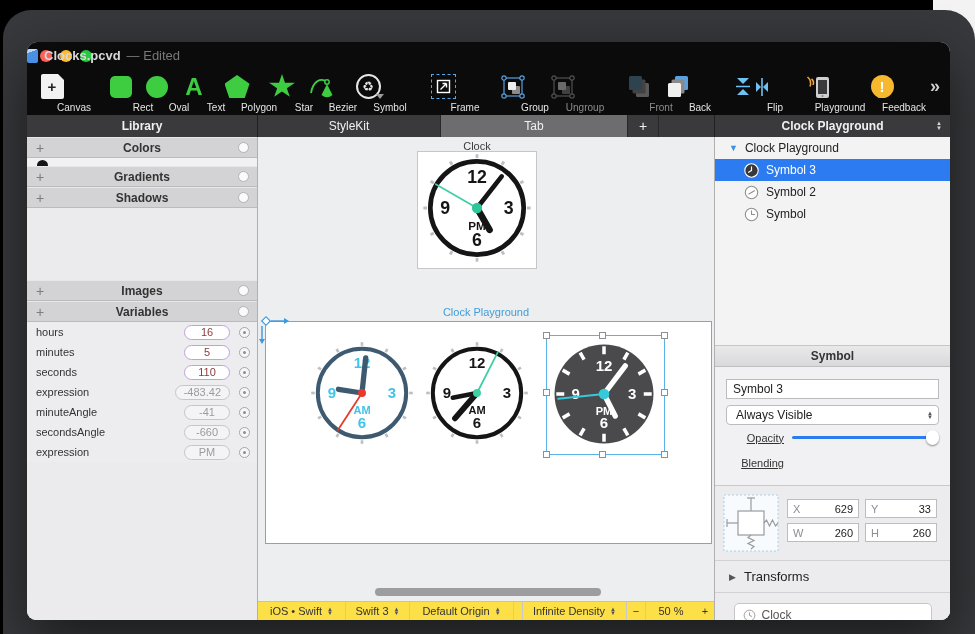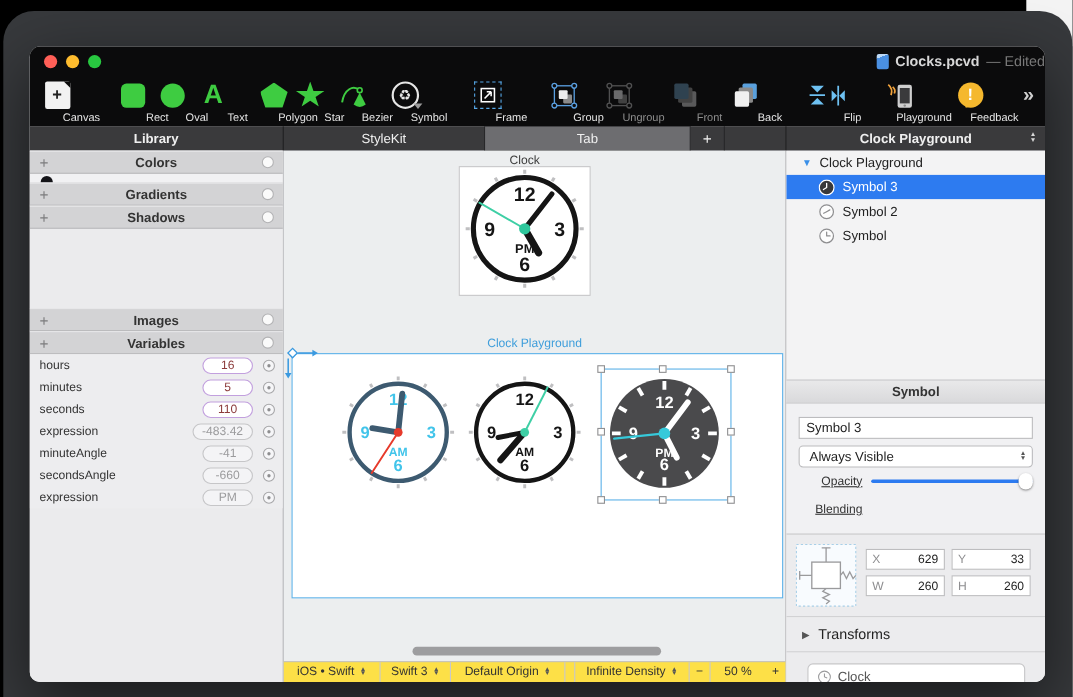--- a/index.html
+++ b/index.html
@@ -10,21 +10,21 @@
   .card{position:absolute;left:3px;top:10px;right:0;bottom:0;background:#37393c;border-radius:28px 30px 0 0;}
 
   .window{position:absolute;left:27px;top:42px;width:923px;height:578px;border-radius:10px 10px 9px 9px;
           overflow:hidden;background:#ebebed;box-shadow:0 20px 60px rgba(0,0,0,.55);}
 
   
   .chrome{height:73px;background:#0b0b0c;position:relative;}
   .traffic{position:absolute;top:8px;left:13px;display:flex;gap:8px;}
   .dot{width:12px;height:12px;border-radius:50%;}
   .dot.red{background:#ff5f57;} .dot.yellow{background:#febc2e;} .dot.green{background:#28c840;}
-  .titlebar-title{position:absolute;top:6px;left:0;right:0;display:flex;justify-content:flex-end;align-items:center;gap:6px;font-size:13px;}
+  .titlebar-title{position:absolute;top:6px;left:0;right:0;display:flex;justify-content:flex-start;align-items:center;gap:6px;font-size:13px;}
   .doc-icon{width:11px;height:14px;border-radius:2px;background:linear-gradient(160deg,#bcd9f7 0 4px,#4a90e2 4px);}
   .title-main{color:#d8d8d8;font-weight:700;}
   .title-suffix{color:#787878;}
 
   .titem{position:absolute;top:31px;width:66px;margin-left:-33px;display:flex;flex-direction:column;align-items:center;gap:2px;}
   .ticon{height:27px;display:flex;align-items:center;justify-content:center;}
   .tlabel{font-size:10px;color:#e4e4e4;white-space:nowrap;margin-left:44px;}
   .titem.dim .tlabel{color:#8d8d8d;}
   .titem.dim .ticon{opacity:.55;}
 
@@ -162,21 +162,21 @@
           <div class="i-oval"></div>
         </div>
       <div class="tlabel">Oval</div>
     </div>
     <div class="titem" style="left:167px">
       <div class="ticon">
           <div class="i-text">A</div>
         </div>
       <div class="tlabel">Text</div>
     </div>
-    <div class="titem" style="left:222px">
+    <div class="titem" style="left:210px">
       <div class="ticon">
           <div class="i-polygon"></div>
         </div>
       <div class="tlabel">Polygon</div>
     </div>
     <div class="titem" style="left:255px">
       <div class="ticon">
           <div class="i-star"></div>
         </div>
       <div class="tlabel">Star</div>
@@ -231,21 +231,21 @@
           <rect x="12" y="12" width="8" height="8" rx="1" fill="#6e6e6e"></rect>
           <rect x="8" y="8" width="8" height="8" rx="1" fill="#b9b9b9"></rect>
           <circle cx="4" cy="4" r="2.2" fill="#0b0b0c" stroke="#8a8a8a" stroke-width="1.2"></circle>
           <circle cx="22" cy="4" r="2.2" fill="#0b0b0c" stroke="#8a8a8a" stroke-width="1.2"></circle>
           <circle cx="4" cy="22" r="2.2" fill="#0b0b0c" stroke="#8a8a8a" stroke-width="1.2"></circle>
           <circle cx="22" cy="22" r="2.2" fill="#0b0b0c" stroke="#8a8a8a" stroke-width="1.2"></circle>
         </svg>
       </div>
       <div class="tlabel">Ungroup</div>
     </div>
-    <div class="titem dim" style="left:596px">
+    <div class="titem dim" style="left:612px">
       <div class="ticon">
         <svg width="26" height="26" viewBox="0 0 26 26">
           <rect x="10" y="9" width="13" height="14" rx="1.5" fill="#9a9a9a"></rect>
           <rect x="6.5" y="5.5" width="13" height="14" rx="1.5" fill="#6f6f6f"></rect>
           <rect x="3" y="2" width="13" height="14" rx="1.5" fill="#4e7088"></rect>
         </svg>
       </div>
       <div class="tlabel">Front</div>
     </div>
     <div class="titem" style="left:651px">

